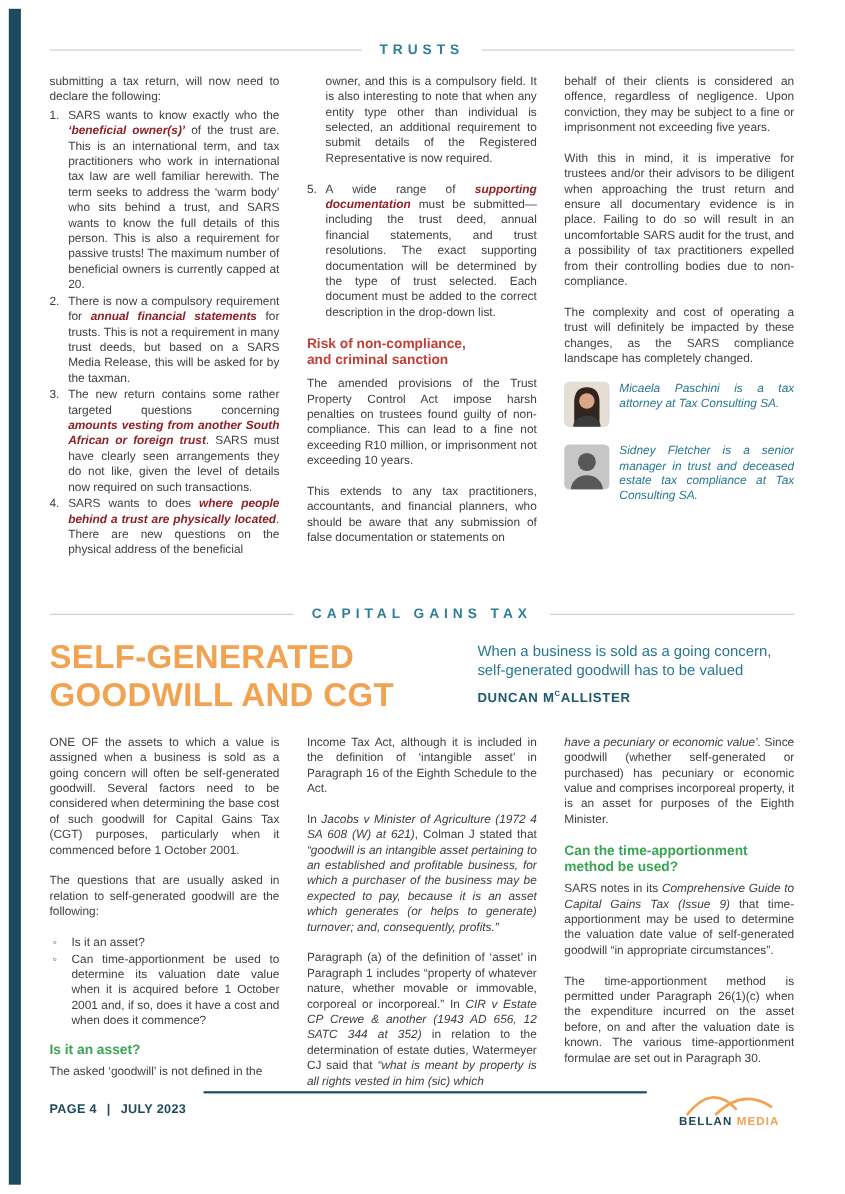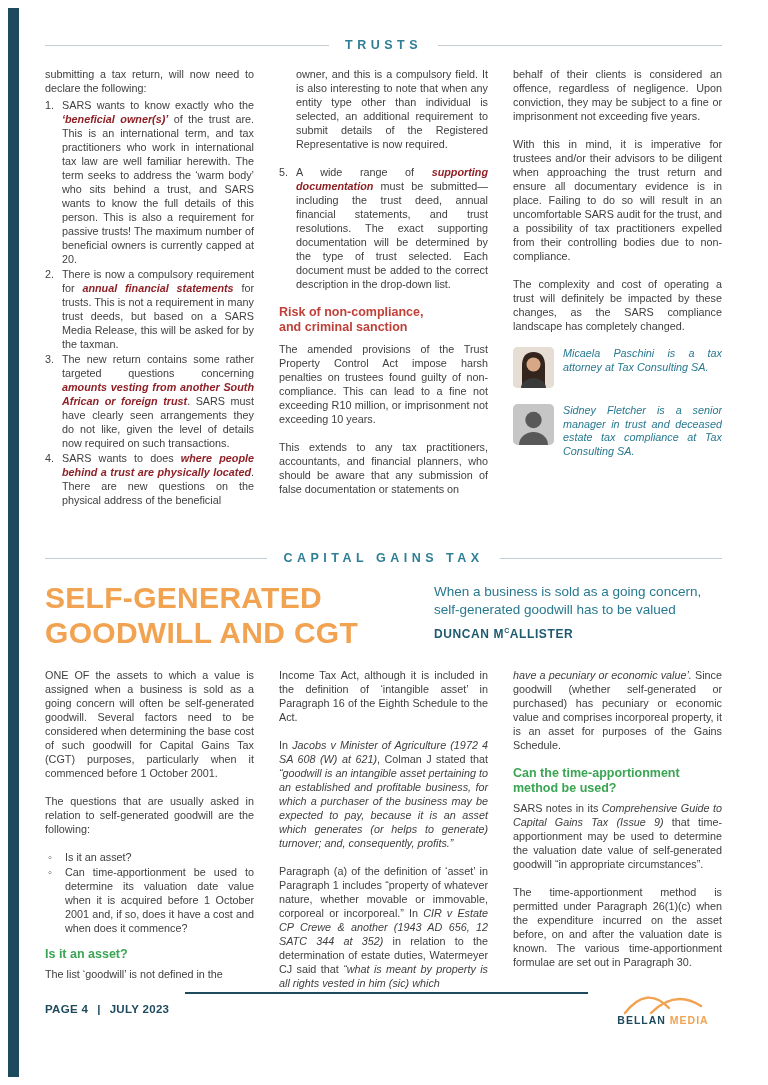--- a/index.html
+++ b/index.html
@@ -160,31 +160,31 @@
         <p>The questions that are usually asked in relation to self-generated goodwill are the following:</p>
         <div class="bullet">
           <span class="b-mark">◦</span>
           <div class="b-text">Is it an asset?</div>
         </div>
         <div class="bullet">
           <span class="b-mark">◦</span>
           <div class="b-text">Can time-apportionment be used to determine its valuation date value when it is acquired before 1 October 2001 and, if so, does it have a cost and when does it commence?</div>
         </div>
         <h3 class="h-green">Is it an asset?</h3>
-        <p>The list ‘goodwill’ is not defined in the</p>
+        <p>The asked ‘goodwill’ is not defined in the</p>
       </div>
 
       <div class="col">
         <p>Income Tax Act, although it is included in the definition of ‘intangible asset’ in Paragraph 16 of the Eighth Schedule to the Act.</p>
         <p><span>In </span><span class="it">Jacobs v Minister of Agriculture (1972 4 SA 608 (W) at 621)</span><span>, Colman J stated that </span><span class="it">“goodwill is an intangible asset pertaining to an established and profitable business, for which a purchaser of the business may be expected to pay, because it is an asset which generates (or helps to generate) turnover; and, consequently, profits.”</span></p>
         <p><span>Paragraph (a) of the definition of ‘asset’ in Paragraph 1 includes “property of whatever nature, whether movable or immovable, corporeal or incorporeal.” In </span><span class="it">CIR v Estate CP Crewe &amp; another (1943 AD 656, 12 SATC 344 at 352)</span><span> in relation to the determination of estate duties, Watermeyer CJ said that </span><span class="it">“what is meant by property is all rights vested in him (sic) which</span></p>
       </div>
 
       <div class="col">
-        <p><span class="it">have a pecuniary or economic value’.</span><span>  Since goodwill (whether self-generated or purchased) has pecuniary or economic value and comprises incorporeal property, it is an asset for purposes of the Gains Schedule.</span></p>
+        <p><span class="it">have a pecuniary or economic value’.</span><span>  Since goodwill (whether self-generated or purchased) has pecuniary or economic value and comprises incorporeal property, it is an asset for purposes of the Eighth Minister.</span></p>
         <h3 class="h-green">Can the time-apportionment<br>method be used?</h3>
         <p><span>SARS notes in its </span><span class="it">Comprehensive Guide to Capital Gains Tax (Issue 9)</span><span> that time-apportionment may be used to determine the valuation date value of self-generated goodwill “in appropriate circumstances”.</span></p>
         <p>The time-apportionment method is permitted under Paragraph 26(1)(c) when the expenditure incurred on the asset before, on and after the valuation date is known.  The various time-apportionment formulae are set out in Paragraph 30.</p>
       </div>
     </div>
   </div>
 
   <div class="footer">
     <span class="footer-text">
       <span>PAGE 4</span>

